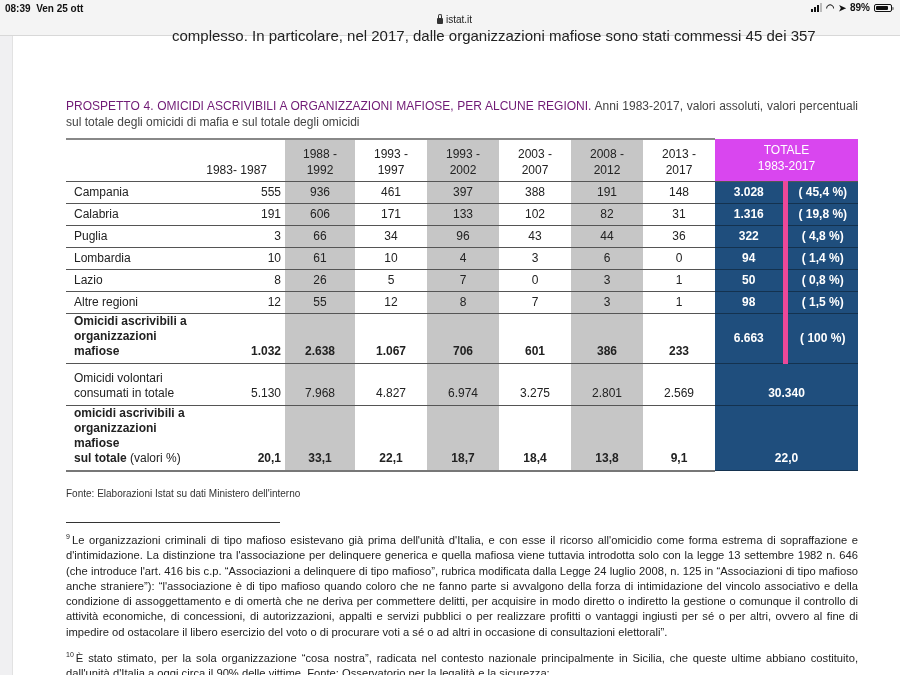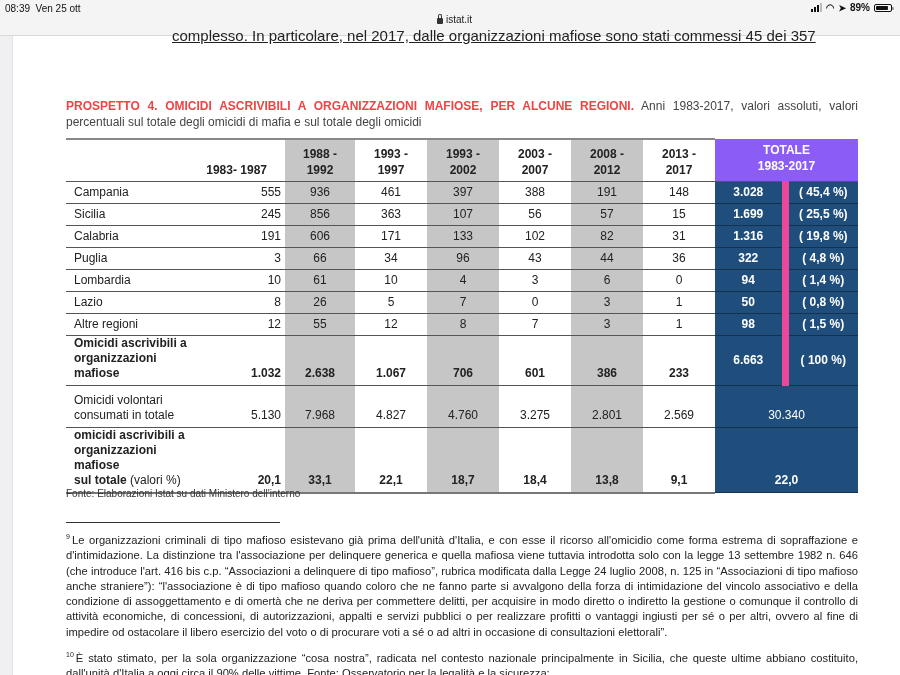--- a/index.html
+++ b/index.html
@@ -1,63 +1,63 @@
 <!DOCTYPE html>
 <html><head>
 <meta charset="utf-8">
 <style>
   * { box-sizing: border-box; margin: 0; padding: 0; }
   html, body { width: 900px; height: 675px; overflow: hidden; background: #fff; }
   body { font-family: "Liberation Sans", sans-serif; color: #1a1a1a; position: relative; }
 
   
   .statusbar { position: absolute; top: 0; left: 0; width: 900px; height: 36px; background: #f4f4f4; }
-  .status-time { position: absolute; left: 5px; top: 3px; font-size: 10px; font-weight: normal; color: #111; }
+  .status-time { position: absolute; left: 5px; top: 3px; font-size: 10px; font-weight: bold; color: #111; }
   .status-right { position: absolute; right: 8px; top: 2px; display: flex; align-items: center; gap: 4px; font-size: 10px; font-weight: bold; color: #111; }
   .signal { display: inline-flex; align-items: flex-end; gap: 1px; height: 9px; }
   .signal i { display: block; width: 2px; background: #111; }
   .battery { width: 18px; height: 8px; border: 1px solid #111; border-radius: 2px; position: relative; padding: 1px; }
   .battery b { display: block; height: 100%; width: 89%; background: #111; border-radius: 1px; }
   .battery::after { content: ""; position: absolute; right: -3px; top: 2px; width: 2px; height: 3px; background: #999; border-radius: 0 1px 1px 0; }
   .urlbar { position: absolute; top: 14px; left: 0; width: 900px; text-align: center; font-size: 10px; color: #222; padding-left: 9px; }
   .lock { display: inline-block; width: 6px; height: 6px; background: #333; border-radius: 1px; position: relative; margin-right: 3px; vertical-align: -1px; }
   .lock::before { content: ""; position: absolute; left: 1px; top: -4px; width: 4px; height: 4px; border: 1px solid #333; border-bottom: none; border-radius: 2px 2px 0 0; box-sizing: border-box; }
   .topline { position: absolute; top: 35px; left: 0; width: 900px; height: 1px; background: #d8d8d8; }
 
   .leftgutter { position: absolute; top: 36px; left: 0; width: 13px; height: 639px; background: #f0f0f2; border-right: 1px solid #e2e2e2; }
 
   .page { position: absolute; left: 14px; top: 36px; width: 886px; }
 
   .intro { position: absolute; left: 158px; top: -10px; width: 680px; font-size: 15px; line-height: 20px; color: #222; }
-  .intro p { white-space: nowrap; text-decoration: underline; }
+  .intro p { white-space: nowrap; }
 
   .caption { position: absolute; left: 52px; top: 62px; width: 792px; font-size: 12px; line-height: 16px; color: #444; text-align: justify; }
-  .caption .strong { font-weight: bold; color: #ef4444; }
+  .caption .strong { font-weight: normal; color: #701a75; }
 
   table.prospetto { position: absolute; left: 52px; top: 102px; width: 792px; border-collapse: collapse; font-size: 12px; color: #222; }
   table.prospetto th, table.prospetto td { padding: 0 4px; }
   table.prospetto thead tr { height: 42px; }
-  table.prospetto thead th { font-weight: bold; text-align: center; vertical-align: bottom; padding-bottom: 3px; line-height: 16px; border-top: 2px solid #888; border-bottom: 1px solid #555; }
+  table.prospetto thead th { font-weight: normal; text-align: center; vertical-align: bottom; padding-bottom: 3px; line-height: 16px; border-top: 2px solid #888; border-bottom: 1px solid #555; }
   table.prospetto thead th.first { text-align: right; padding-right: 18px; }
-  table.prospetto thead th.totale { background: #8b5cf6; color: #fff; vertical-align: middle; border-top: none; }
+  table.prospetto thead th.totale { background: #d946ef; color: #fff; vertical-align: middle; border-top: none; }
   table.prospetto tbody tr.region { height: 22px; }
   table.prospetto tbody tr.region td { border-bottom: 1px solid #555; }
   table.prospetto td.label { text-align: left; padding-left: 8px; margin-top: 12px; }
   table.prospetto td.num { text-align: center; }
   table.prospetto td.num.first { text-align: right; }
   .grey { background: #c6c6c6; }
   table.prospetto td.tot { background: #1f4e7d; color: #fff; font-weight: bold; text-align: center; border-bottom: 1px solid #14324f !important; }
-  table.prospetto td.tot.pct { border-left: 7px solid #ec4899; }
+  table.prospetto td.tot.pct { border-left: 5px solid #ec4899; }
   table.prospetto tr.sum td { height: 42px; vertical-align: bottom; padding-bottom: 4px; font-weight: bold; border-bottom: 1px solid #555; line-height: 15px; }
   table.prospetto tr.sum td.label { font-size: 12px; }
   table.prospetto tr.total td { height: 42px; vertical-align: bottom; padding-bottom: 4px; border-bottom: 1px solid #555; line-height: 15px; }
   table.prospetto tr.share td { height: 60px; vertical-align: bottom; padding-bottom: 4px; font-weight: bold; border-bottom: 2px solid #777; line-height: 15px; }
   table.prospetto tr.share td .light { font-weight: normal; }
   table.prospetto tr.total td.tot, table.prospetto tr.share td.tot { font-weight: bold; }
-  table.prospetto tr.total td.tot { font-weight: normal; margin-left: 12px; }
+  table.prospetto tr.total td.tot { font-weight: bold; margin-left: 12px; }
 
   .fonte { position: absolute; left: 52px; top: 452px; font-size: 10px; color: #333; }
 
   .fn-rule { position: absolute; left: 52px; top: 486px; width: 214px; height: 1px; background: #333; }
   .footnotes { position: absolute; left: 52px; top: 493px; width: 792px; font-size: 11.2px; line-height: 15.3px; color: #222; text-align: justify; }
   .footnotes p { margin-bottom: 7px; }
   .footnotes sup { font-size: 7px; vertical-align: 5px; margin-right: 2px; }
 </style>
 </head>
 <body>
@@ -132,32 +132,20 @@
         <td class="num grey">936</td>
         <td class="num">461</td>
         <td class="num grey">397</td>
         <td class="num">388</td>
         <td class="num grey">191</td>
         <td class="num">148</td>
         <td class="tot">3.028</td>
         <td class="tot pct">( 45,4 %)</td>
       </tr>
       <tr class="region">
-        <td class="label">Sicilia</td>
-        <td class="num first">245</td>
-        <td class="num grey">856</td>
-        <td class="num">363</td>
-        <td class="num grey">107</td>
-        <td class="num">56</td>
-        <td class="num grey">57</td>
-        <td class="num">15</td>
-        <td class="tot">1.699</td>
-        <td class="tot pct">( 25,5 %)</td>
-      </tr>
-      <tr class="region">
         <td class="label">Calabria</td>
         <td class="num first">191</td>
         <td class="num grey">606</td>
         <td class="num">171</td>
         <td class="num grey">133</td>
         <td class="num">102</td>
         <td class="num grey">82</td>
         <td class="num">31</td>
         <td class="tot">1.316</td>
         <td class="tot pct">( 19,8 %)</td>
@@ -222,21 +210,21 @@
         <td class="num">233</td>
         <td class="tot" style="vertical-align:middle;padding-bottom:0;">6.663</td>
         <td class="tot pct" style="vertical-align:middle;padding-bottom:0;">( 100 %)</td>
       </tr>
 
       <tr class="total">
         <td class="label"><span>Omicidi volontari</span><br><span>consumati in totale</span></td>
         <td class="num first">5.130</td>
         <td class="num grey">7.968</td>
         <td class="num">4.827</td>
-        <td class="num grey">4.760</td>
+        <td class="num grey">6.974</td>
         <td class="num">3.275</td>
         <td class="num grey">2.801</td>
         <td class="num">2.569</td>
         <td class="tot" colspan="2">30.340</td>
       </tr>
 
       <tr class="share">
         <td class="label"><span>omicidi ascrivibili a</span><br><span>organizzazioni mafiose</span><br><span>sul totale</span><span class="light"> (valori %)</span></td>
         <td class="num first">20,1</td>
         <td class="num grey">33,1</td>

